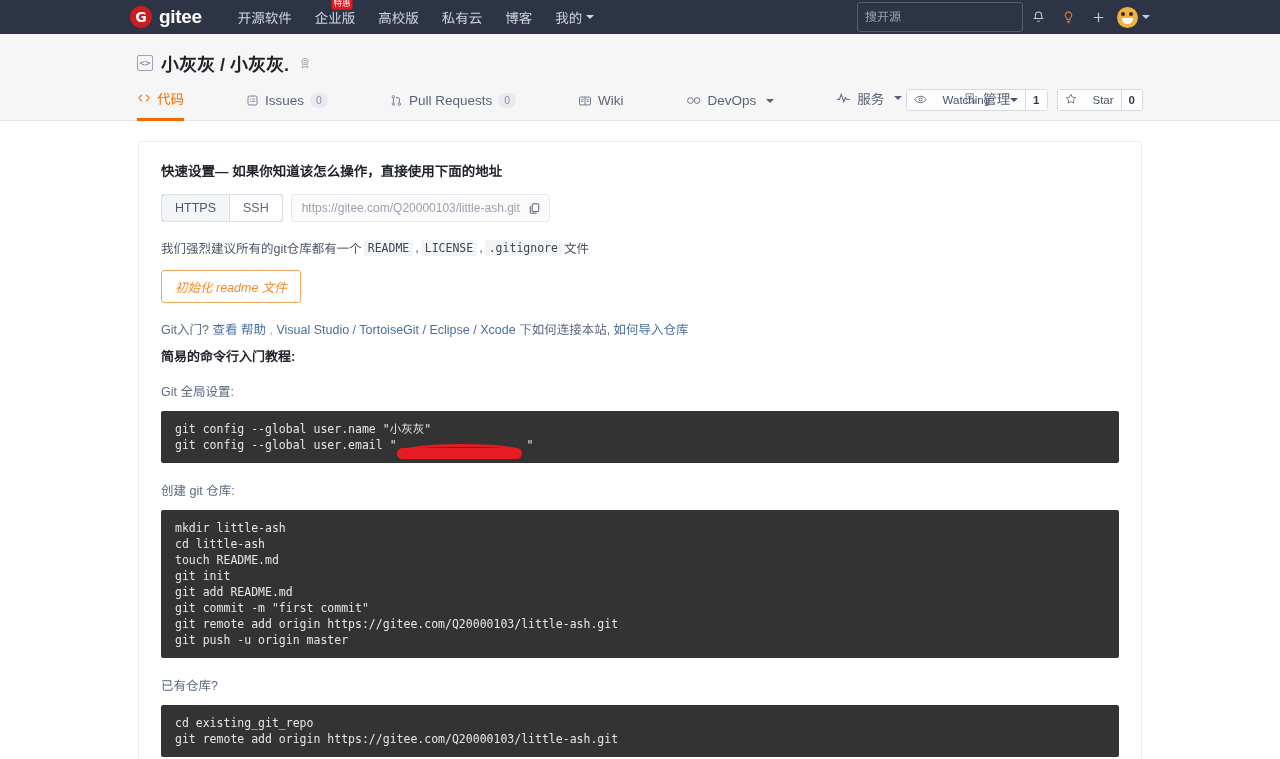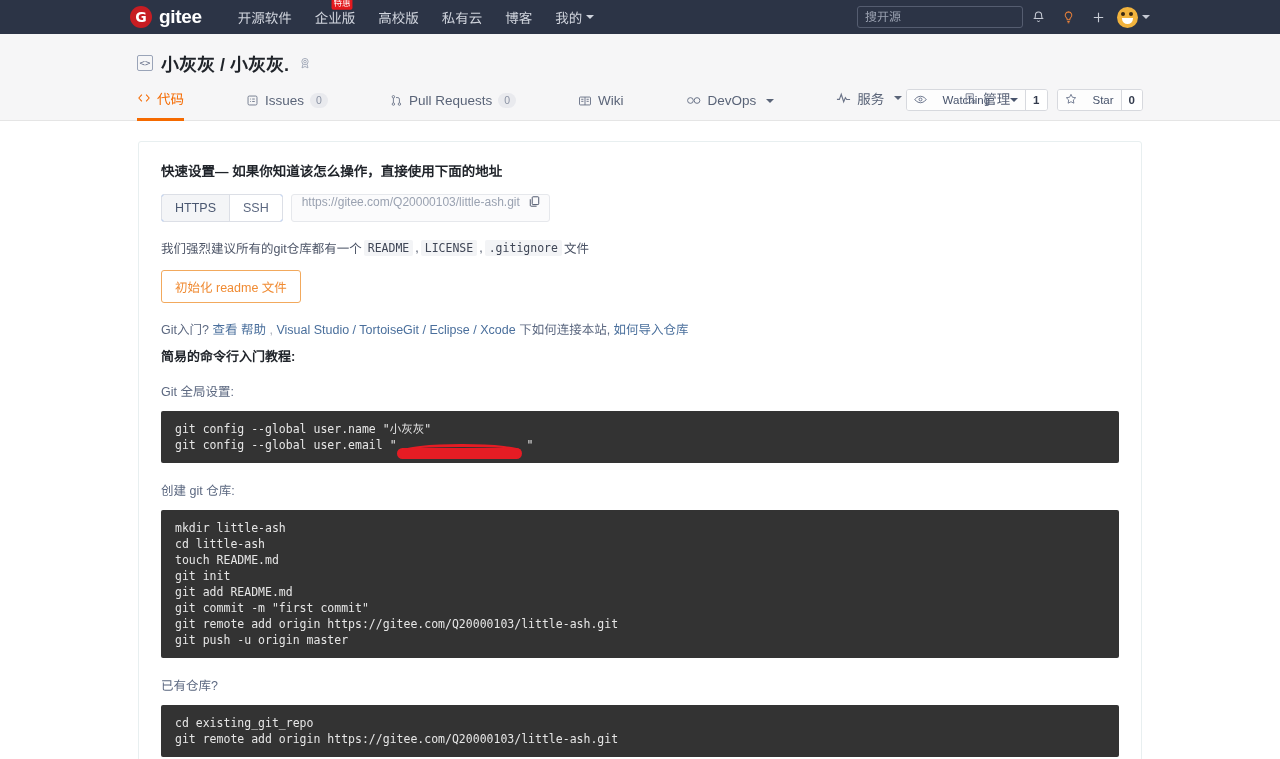--- a/index.html
+++ b/index.html
@@ -89,21 +89,21 @@
   .nav-right {
     position: absolute;
     right: 130px;
     display: flex;
     align-items: center;
     gap: 0;
     height: 34px;
   }
   .search-box {
     width: 166px;
-    height: 22px;
+    height: 30px;
     background: transparent;
     border: 1px solid #555d70;
     border-radius: 3px;
     color: #b9bec9;
     font-size: 12px;
     padding: 0 7px;
     outline: none;
     font-family: "Liberation Sans", sans-serif;
   }
   .search-box::placeholder { color: #9aa1b0; }
@@ -307,20 +307,21 @@
   }
   .proto-btn:last-child { border-right: none; }
   .proto-btn.active { background: #f4f5f7; color: #4a5770; }
   .url-box {
     flex: 0 0 258px;
     margin-left: 8px;
     border: 1px solid #e6e8ec;
     background: #fbfbfc;
     border-radius: 3px;
     display: flex;
+    align-items: center;
     padding: 0 8px 0 10px;
     justify-content: space-between;
   }
   .url-text {
     font-size: 12px;
     color: #9aa2b1;
     white-space: nowrap;
     overflow: hidden;
     text-overflow: ellipsis;
   }
@@ -350,20 +351,21 @@
   .init-btn {
     display: inline-block;
     border: 1px solid #f2a95d;
     color: #f08b33;
     background: #fff;
     font-size: 12.5px;
     padding: 6px 13px;
     border-radius: 3px;
     cursor: pointer;
     margin-bottom: 16px;
+    font-style: italic;
   }
   .git-intro {
     font-size: 12.5px;
     color: #5c6880;
     margin-bottom: 8px;
   }
   .git-intro a {
     color: #4a6f9c;
     text-decoration: none;
     cursor: pointer;

